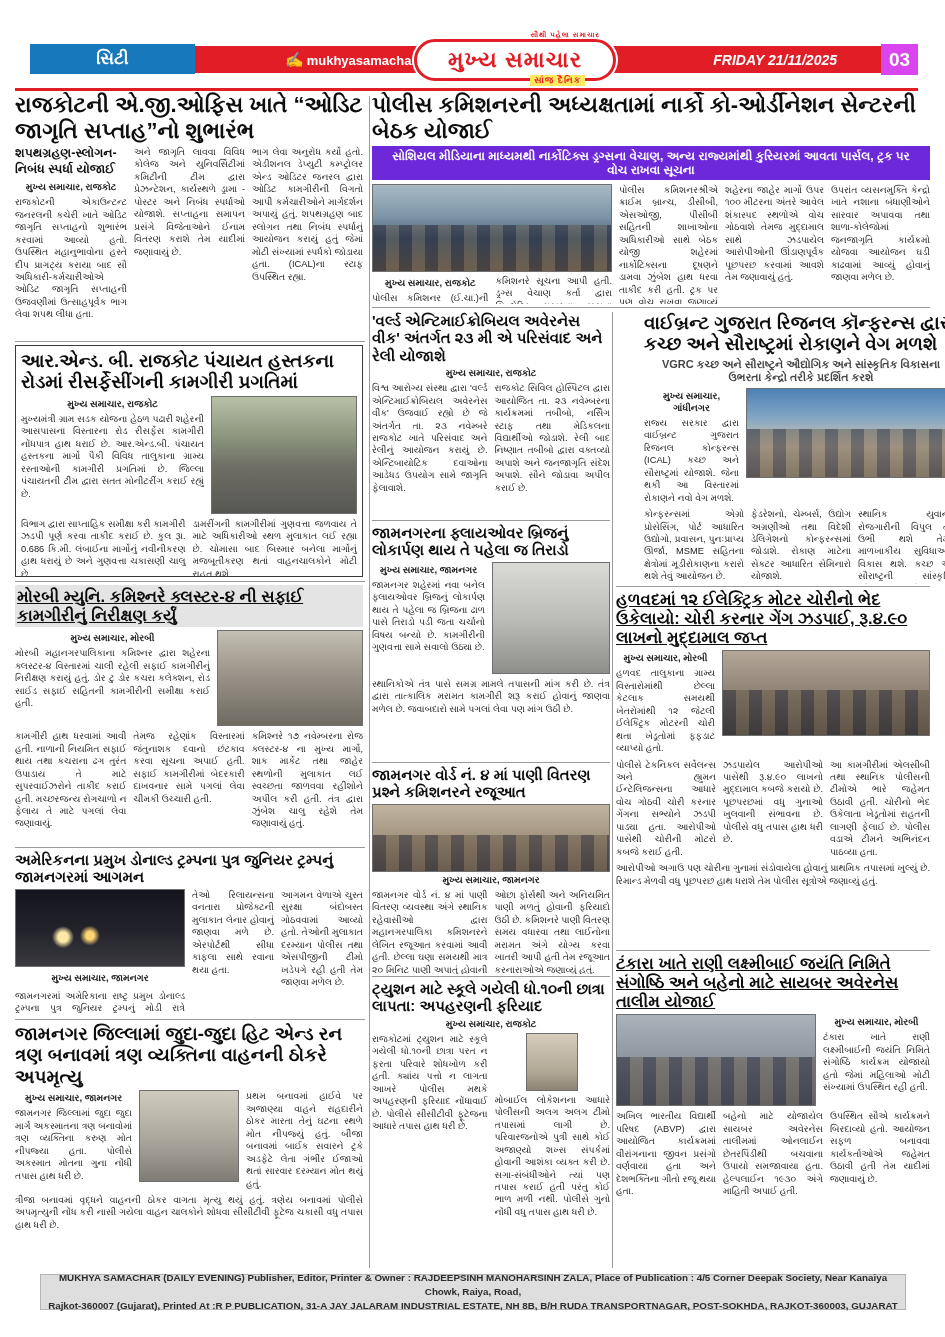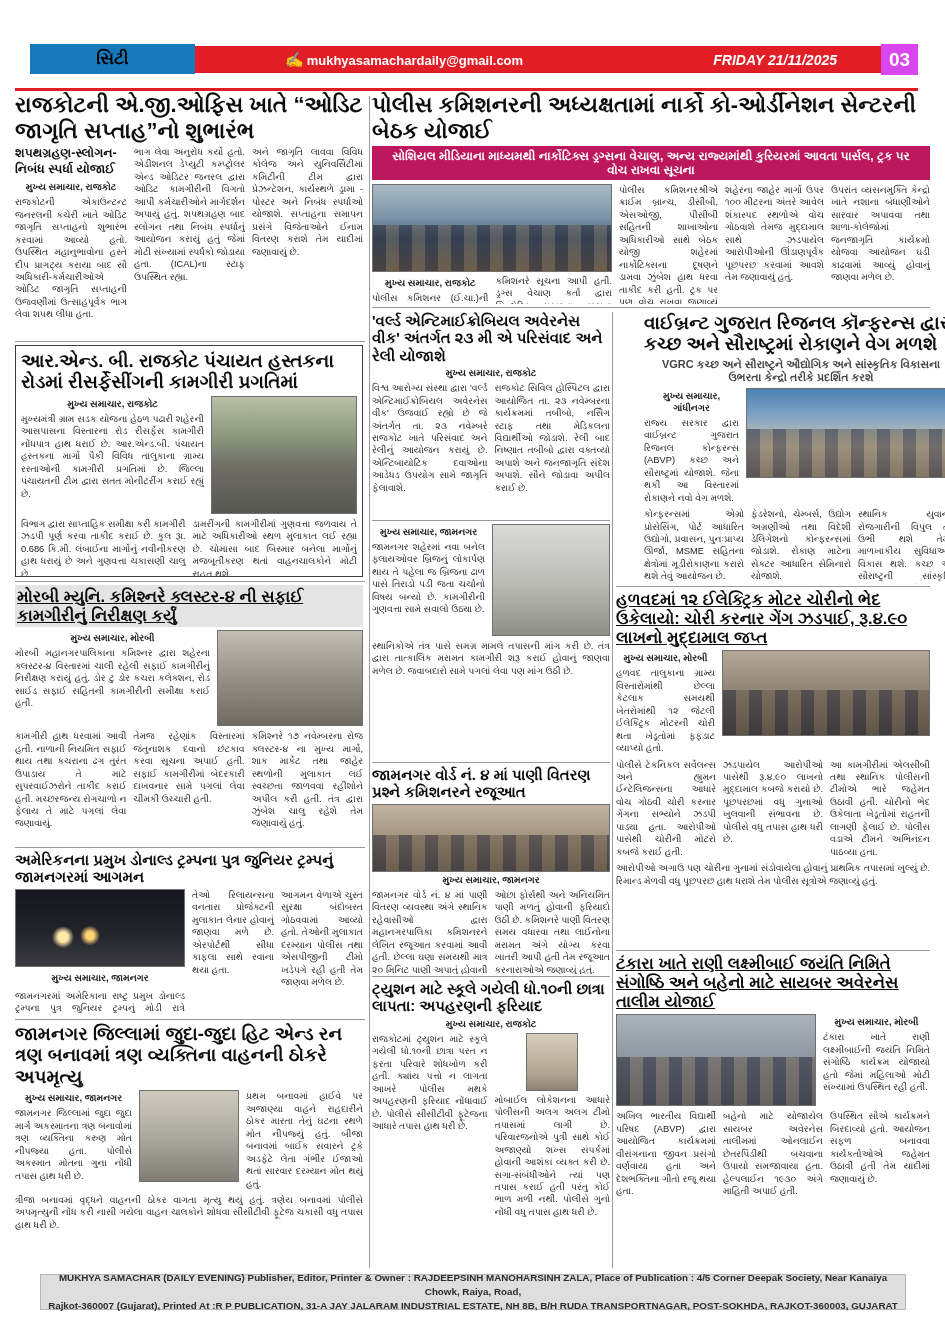--- a/index.html
+++ b/index.html
@@ -5,21 +5,21 @@
   * { margin:0; padding:0; box-sizing:border-box; }
   html,body { background:#fff; }
   .page {
     position:relative; width:945px; height:1337px; margin:0 auto;
     background:#fff; font-family:"Liberation Sans", sans-serif; overflow:hidden;
   }
   
   .mast-red-bar { position:absolute; left:193px; top:46px; width:690px; height:27px;
     background:#e11d26; display:flex; align-items:center; }
   .mast-section { position:absolute; left:30px; top:44px; width:165px; height:30px;
-    background:#1878bc; color:#000000; font-weight:bold; font-size:17px;
+    background:#1878bc; color:#ffffff; font-weight:bold; font-size:17px;
     display:flex; align-items:center; justify-content:center; }
   .mast-email { color:#fff; font-weight:bold; font-size:13px; margin-left:92px; }
   .email-ico { display:inline-block; color:#ffd24a; font-size:15px; margin-right:3px; } 
   .mast-date2 { position:absolute; left:193px; top:46px; width:690px; height:27px;
     display:flex; align-items:center; justify-content:flex-end; padding-right:46px;
     color:#fff; font-weight:bold; font-size:14px; font-style:italic; }
   .mast-page { position:absolute; left:881px; top:44px; width:37px; height:31px;
     background:#d946ef; color:#fff; font-weight:bold; font-size:19px;
     display:flex; align-items:center; justify-content:center; }
   .mast-logo { position:absolute; left:414px; top:39px; width:202px; height:42px;
@@ -39,21 +39,21 @@
   .hline { position:absolute; height:1px; background:#9a9a9a; }
 
   
   .article { position:absolute; overflow:hidden; }
   .hl { font-weight:bold; color:#0d0d0d; text-align:left; line-height:1.16; margin-bottom:3px; }
   .hl-xl { font-size:22px; }
   .hl-lg { font-size:18.5px; }
   .hl-md { font-size:16.5px;text-decoration:underline; }
   .hl-sm { font-size:15px; }
   .hl-band { background:#e4e4e4; padding:2px 2px; }
-  .subbar { background:#be185d; color:#fff; font-weight:bold; font-size:12px;
+  .subbar { background:#6d28d9; color:#fff; font-weight:bold; font-size:12px;
     text-align:center; padding:3px 13px; margin-bottom:4px; }
   .subhead-dark { font-weight:bold; font-size:12.5px; color:#111; line-height:1.25; margin-bottom:4px; }
   .subhead-gray { font-weight:bold; font-size:11px; color:#444; text-align:center; margin-bottom:4px; }
   .byline { font-weight:bold; font-size:9.5px; color:#222; text-align:center; margin:2px 0 3px; }
   .txt { text-align:justify; font-size:9.3px; line-height:1.34; color:#1a1a1a; overflow:hidden; }
   .fr { display:flex; gap:7px; }
   .cb { flex:1; overflow:hidden; }
   .stack { display:flex; flex-direction:column; gap:3px; }
   .mt { margin-top:4px; }
   .boxed { border:1.5px solid #3a3a3a; padding:4px 5px; }
@@ -86,20 +86,25 @@
 <body>
 
 <div class="page">
 
   <div class="mast-red-bar">
     <span class="mast-email"><span class="email-ico">✍</span><span>mukhyasamachardaily@gmail.com</span></span>
   </div>
   <div class="mast-date2">FRIDAY 21/11/2025</div>
   <div class="mast-section">સિટી</div>
   <div class="mast-page">03</div>
+  <div class="mast-logo">
+    <span>મુખ્ય સમાચાર</span>
+    <span class="logo-tag-top">સૌથી પહેલા સમાચાર</span>
+    <span class="logo-tag-bot">સાંજ દૈનિક</span>
+  </div>
   <div class="mast-rule"></div>
 
   <div class="vline" style="left:369px; top:96px; height:1172px;"></div>
   <div class="vline" style="left:612px; top:312px; height:956px;"></div>
   <div class="hline" style="left:15px; top:341px; width:350px;"></div>
   <div class="hline" style="left:15px; top:581px; width:350px;"></div>
   <div class="hline" style="left:15px; top:847px; width:350px;"></div>
   <div class="hline" style="left:15px; top:1019px; width:350px;"></div>
   <div class="hline" style="left:372px; top:307px; width:558px;"></div>
   <div class="hline" style="left:372px; top:520px; width:238px;"></div>
@@ -109,22 +114,22 @@
   <div class="hline" style="left:616px; top:950px; width:314px;"></div>
 
   <section class="article" style="left:15px; top:92px; width:348px; height:245px;">
     <h1 class="hl hl-xl">રાજકોટની એ.જી.ઓફિસ ખાતે “ઓડિટ જાગૃતિ સપ્તાહ”નો શુભારંભ</h1>
     <div class="fr">
       <div class="cb" style="flex:0 0 112px;">
         <div class="subhead-dark">શપથગ્રહણ-સ્લોગન-નિબંધ સ્પર્ધા યોજાઈ</div>
         <div class="byline">મુખ્ય સમાચાર, રાજકોટ</div>
         <div class="txt">રાજકોટની એકાઉન્ટન્ટ જનરલની કચેરી ખાતે ઓડિટ જાગૃતિ સપ્તાહનો શુભારંભ કરવામાં આવ્યો હતો. ઉપસ્થિત મહાનુભાવોના હસ્તે દીપ પ્રાગટ્ય કરાયા બાદ સૌ અધિકારી-કર્મચારીઓએ ઓડિટ જાગૃતિ સપ્તાહની ઉજવણીમાં ઉત્સાહપૂર્વક ભાગ લેવા શપથ લીધા હતા.</div>
       </div>
+      <div class="cb txt">અને જાગૃતિ લાવવા વિવિધ કોલેજ અને યુનિવર્સિટીમાં કમિટીની ટીમ દ્વારા પ્રેઝન્ટેશન, કાર્યસ્થળે ડ્રામા - પોસ્ટર અને નિબંધ સ્પર્ધાઓ યોજાશે. સપ્તાહના સમાપન પ્રસંગે વિજેતાઓને ઈનામ વિતરણ કરાશે તેમ યાદીમાં જણાવાયું છે.</div>
       <div class="cb txt">ભાગ લેવા અનુરોધ કર્યો હતો. એડીશનલ ડેપ્યુટી કમ્પ્ટ્રોલર એન્ડ ઓડિટર જનરલ દ્વારા ઓડિટ કામગીરીની વિગતો આપી કર્મચારીઓને માર્ગદર્શન અપાયું હતું. શપથગ્રહણ બાદ સ્લોગન તથા નિબંધ સ્પર્ધાનું આયોજન કરાયું હતું જેમાં મોટી સંખ્યામાં સ્પર્ધકો જોડાયા હતા. (ICAL)ના સ્ટાફ ઉપસ્થિત રહ્યા.</div>
-      <div class="cb txt">અને જાગૃતિ લાવવા વિવિધ કોલેજ અને યુનિવર્સિટીમાં કમિટીની ટીમ દ્વારા પ્રેઝન્ટેશન, કાર્યસ્થળે ડ્રામા - પોસ્ટર અને નિબંધ સ્પર્ધાઓ યોજાશે. સપ્તાહના સમાપન પ્રસંગે વિજેતાઓને ઈનામ વિતરણ કરાશે તેમ યાદીમાં જણાવાયું છે.</div>
     </div>
   </section>
 
   <section class="article" style="left:372px; top:92px; width:558px; height:212px;">
     <h1 class="hl hl-xl">પોલીસ કમિશનરની અધ્યક્ષતામાં નાર્કો કો-ઓર્ડીનેશન સેન્ટરની બેઠક યોજાઈ</h1>
     <div class="subbar">સોશિયલ મીડિયાના માધ્યમથી નાર્કોટિક્સ ડ્રગ્સના વેચાણ, અન્ય રાજ્યમાંથી કુરિયરમાં આવતા પાર્સલ, ટ્રક પર વોચ રાખવા સૂચના</div>
     <div class="fr">
       <div class="stack" style="flex:0 0 240px;">
         <div class="photo ph-meeting ph-people" style="width:240px; height:88px;"></div>
         <div class="fr">
@@ -203,20 +208,21 @@
   <section class="article" style="left:372px; top:312px; width:238px; height:206px;">
     <h1 class="hl hl-sm">'વર્લ્ડ એન્ટિમાઈક્રોબિયલ અવેરનેસ વીક' અંતર્ગત ૨૩ મી એ પરિસંવાદ અને રેલી યોજાશે</h1>
     <div class="byline">મુખ્ય સમાચાર, રાજકોટ</div>
     <div class="fr">
       <div class="cb txt">વિશ્વ આરોગ્ય સંસ્થા દ્વારા 'વર્લ્ડ એન્ટિમાઈક્રોબિયલ અવેરનેસ વીક' ઉજવાઈ રહ્યો છે જે અંતર્ગત તા. ૨૩ નવેમ્બરે રાજકોટ ખાતે પરિસંવાદ અને રેલીનું આયોજન કરાયું છે. એન્ટિબાયોટિક દવાઓના આડેધડ ઉપયોગ સામે જાગૃતિ ફેલાવાશે.</div>
       <div class="cb txt">રાજકોટ સિવિલ હોસ્પિટલ દ્વારા આયોજિત તા. ૨૩ નવેમ્બરના કાર્યક્રમમાં તબીબો, નર્સિંગ સ્ટાફ તથા મેડિકલના વિદ્યાર્થીઓ જોડાશે. રેલી બાદ નિષ્ણાત તબીબો દ્વારા વક્તવ્યો અપાશે અને જનજાગૃતિ સંદેશ અપાશે. સૌને જોડાવા અપીલ કરાઈ છે.</div>
     </div>
   </section>
 
   <section class="article" style="left:372px; top:524px; width:238px; height:236px;">
+    <h1 class="hl hl-sm">જામનગરના ફ્લાયઓવર બ્રિજનું લોકાર્પણ થાય તે પહેલા જ તિરાડો</h1>
     <div class="fr">
       <div class="cb">
         <div class="byline">મુખ્ય સમાચાર, જામનગર</div>
         <div class="txt">જામનગર શહેરમાં નવા બનેલ ફ્લાયઓવર બ્રિજનું લોકાર્પણ થાય તે પહેલા જ બ્રિજના ઢાળ પાસે તિરાડો પડી જતા ચર્ચાનો વિષય બન્યો છે. કામગીરીની ગુણવત્તા સામે સવાલો ઉઠ્યા છે.</div>
       </div>
       <div class="photo ph-crack" style="width:118px; height:112px;"></div>
     </div>
     <div class="fr mt">
       <div class="cb txt">સ્થાનિકોએ તંત્ર પાસે સમગ્ર મામલે તપાસની માંગ કરી છે. તંત્ર દ્વારા તાત્કાલિક મરામત કામગીરી શરૂ કરાઈ હોવાનું જાણવા મળેલ છે. જવાબદારો સામે પગલાં લેવા પણ માંગ ઉઠી છે.</div>
     </div>
@@ -243,21 +249,21 @@
       </div>
     </div>
   </section>
 
   <section class="article" style="left:644px; top:312px; width:314px; height:272px;">
     <h1 class="hl hl-lg">વાઈબ્રન્ટ ગુજરાત રિજનલ કૉન્ફરન્સ દ્વારા કચ્છ અને સૌરાષ્ટ્રમાં રોકાણને વેગ મળશે</h1>
     <div class="subhead-gray">VGRC કચ્છ અને સૌરાષ્ટ્રને ઔદ્યોગિક અને સાંસ્કૃતિક વિકાસના ઉભરતા કેન્દ્રો તરીકે પ્રદર્શિત કરશે</div>
     <div class="fr">
       <div class="cb">
         <div class="byline">મુખ્ય સમાચાર, ગાંધીનગર</div>
-        <div class="txt">રાજ્ય સરકાર દ્વારા વાઈબ્રન્ટ ગુજરાત રિજનલ કોન્ફરન્સ (ABVP) કચ્છ અને સૌરાષ્ટ્રમાં યોજાશે. જેના થકી આ વિસ્તારમાં રોકાણને નવો વેગ મળશે.</div>
+        <div class="txt">રાજ્ય સરકાર દ્વારા વાઈબ્રન્ટ ગુજરાત રિજનલ કોન્ફરન્સ (ICAL) કચ્છ અને સૌરાષ્ટ્રમાં યોજાશે. જેના થકી આ વિસ્તારમાં રોકાણને નવો વેગ મળશે.</div>
       </div>
       <div class="photo ph-stage ph-people" style="width:212px; height:90px;"></div>
     </div>
     <div class="fr mt">
       <div class="cb txt">કોન્ફરન્સમાં એગ્રો પ્રોસેસિંગ, પોર્ટ આધારિત ઉદ્યોગો, પ્રવાસન, પુનઃપ્રાપ્ય ઊર્જા, MSME સહિતના ક્ષેત્રોમાં મૂડીરોકાણના કરારો થશે તેવું આયોજન છે.</div>
       <div class="cb txt">ફેડરેશનો, ચેમ્બર્સ, ઉદ્યોગ અગ્રણીઓ તથા વિદેશી ડેલિગેશનો કોન્ફરન્સમાં જોડાશે. રોકાણ માટેના સેક્ટર આધારિત સેમિનારો યોજાશે.</div>
       <div class="cb txt">સ્થાનિક યુવાનોને રોજગારીની વિપુલ તકો ઉભી થશે તેમજ માળખાકીય સુવિધાઓનો વિકાસ થશે. કચ્છ અને સૌરાષ્ટ્રની સાંસ્કૃતિક ઓળખ પણ વિશ્વ સમક્ષ પ્રદર્શિત થશે તેમ જણાવાયું છે.</div>
     </div>
   </section>
 

